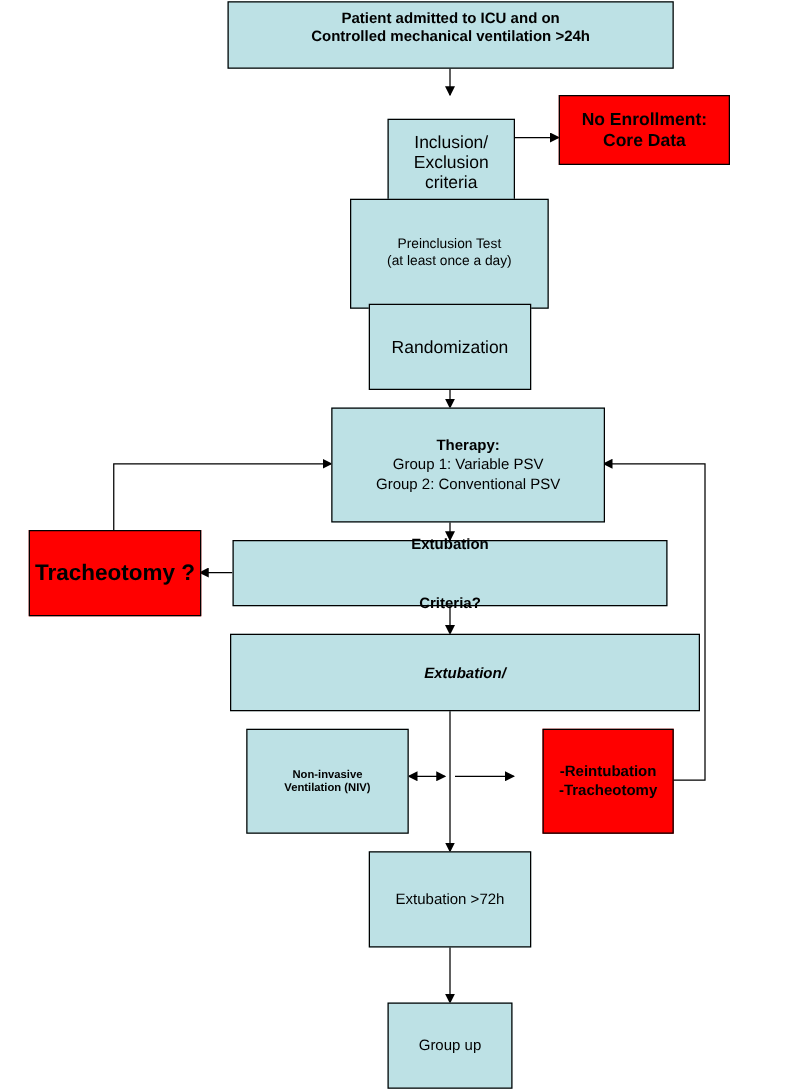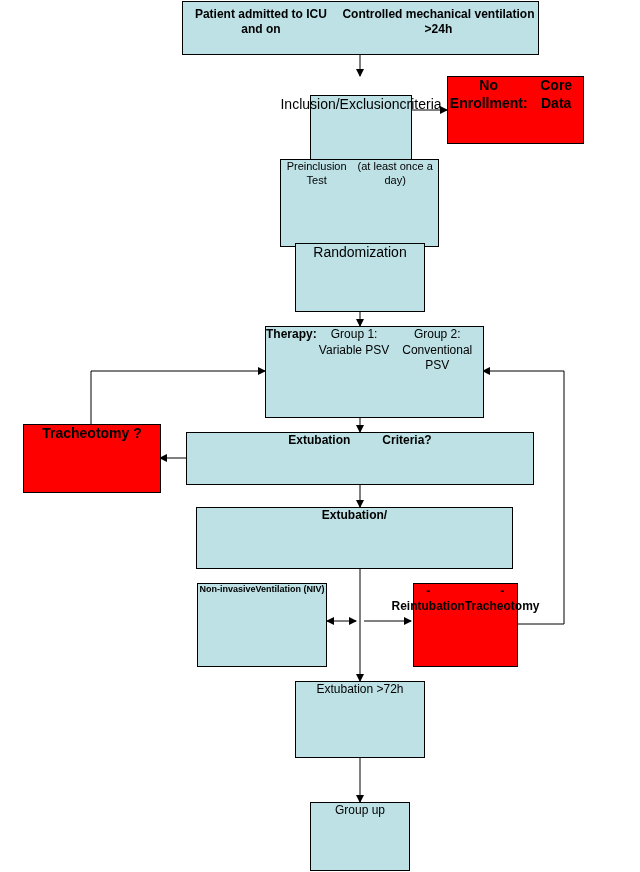--- a/index.html
+++ b/index.html
@@ -1,19 +1,19 @@
 <!DOCTYPE html>
 <html><head>
 <meta charset="utf-8">
 <style>
   html, body { margin:0; padding:0; background:#ffffff; }
   body { width:640px; height:872px; position:relative; overflow:hidden;
          font-family:"Liberation Sans", sans-serif; color:#000; }
   .box { position:absolute; box-sizing:border-box; border:1px solid #000;
-         display:flex; justify-content:center;
+         display:flex; flex-direction:column; justify-content:center;
          text-align:center; line-height:1.25; }
   .teal { background:#bde1e5; }
   .red { background:#ff0000; }
   .b { font-weight:bold; }
   svg.lines { position:absolute; left:0; top:0; }
   .line { display:block; }
 </style>
 </head>
 <body>
 
@@ -48,59 +48,59 @@
   <span class="line">Patient admitted to ICU and on</span>
   <span class="line">Controlled mechanical ventilation &gt;24h</span>
 </div>
 
 <div class="box teal" style="left:310px;top:76px;width:102px;height:68px;font-size:14px;line-height:1.15;margin-top:19px;">
   <span class="line">Inclusion/</span>
   <span class="line">Exclusion</span>
   <span class="line">criteria</span>
 </div>
 
-<div class="box red b" style="left:447px;top:76px;width:137px;height:68px;font-size:14px;">
+<div class="box red b" style="left:447px;top:76px;width:137px;height:56px;font-size:14px;">
   <span class="line">No Enrollment:</span>
   <span class="line">Core Data</span>
 </div>
 
 <div class="box teal" style="left:280px;top:159px;width:159px;height:88px;font-size:11px;">
   <span class="line">Preinclusion Test</span>
   <span class="line">(at least once a day)</span>
 </div>
 
 <div class="box teal" style="left:295px;top:243px;width:130px;height:69px;font-size:14px;">
   <span class="line">Randomization</span>
 </div>
 
 <div class="box teal" style="left:265px;top:326px;width:219px;height:92px;font-size:12px;line-height:1.3;">
   <span class="line b">Therapy:</span>
   <span class="line">Group 1: Variable PSV</span>
   <span class="line">Group 2: Conventional PSV</span>
 </div>
 
-<div class="box red b" style="left:23px;top:424px;width:138px;height:69px;font-size:14px;">
+<div class="box red b" style="left:23px;top:424px;width:138px;height:69px;font-size:18px;">
   <span class="line">Tracheotomy ?</span>
 </div>
 
 <div class="box teal b" style="left:186px;top:432px;width:348px;height:53px;font-size:12px;gap:32px;">
   <span class="line">Extubation</span>
   <span class="line">Criteria?</span>
 </div>
 
-<div class="box teal b" style="left:196px;top:507px;width:317px;height:62px;font-size:12px;">
+<div class="box teal b" style="left:184px;top:507px;width:376px;height:62px;font-size:12px;font-style:italic;">
   <span class="line">Extubation/</span>
 </div>
 
 <div class="box teal b" style="left:197px;top:583px;width:130px;height:84px;font-size:9px;">
   <span class="line">Non-invasive</span>
   <span class="line">Ventilation (NIV)</span>
 </div>
 
-<div class="box red b" style="left:413px;top:583px;width:105px;height:84px;font-size:12px;">
+<div class="box red b" style="left:434px;top:583px;width:105px;height:84px;font-size:12px;">
   <span class="line">-Reintubation</span>
   <span class="line">-Tracheotomy</span>
 </div>
 
 <div class="box teal" style="left:295px;top:681px;width:130px;height:77px;font-size:12px;">
   <span class="line">Extubation &gt;72h</span>
 </div>
 
 <div class="box teal" style="left:310px;top:802px;width:100px;height:69px;font-size:12px;">
   <span class="line">Group up</span>

